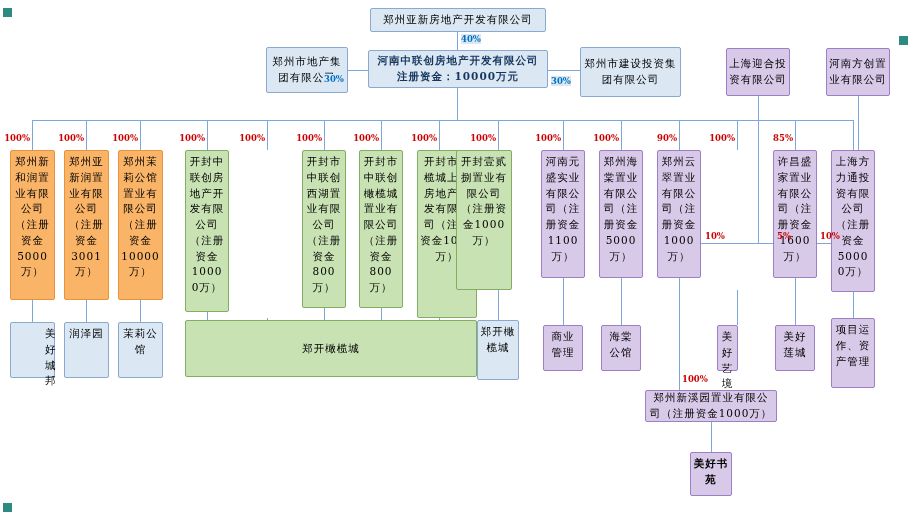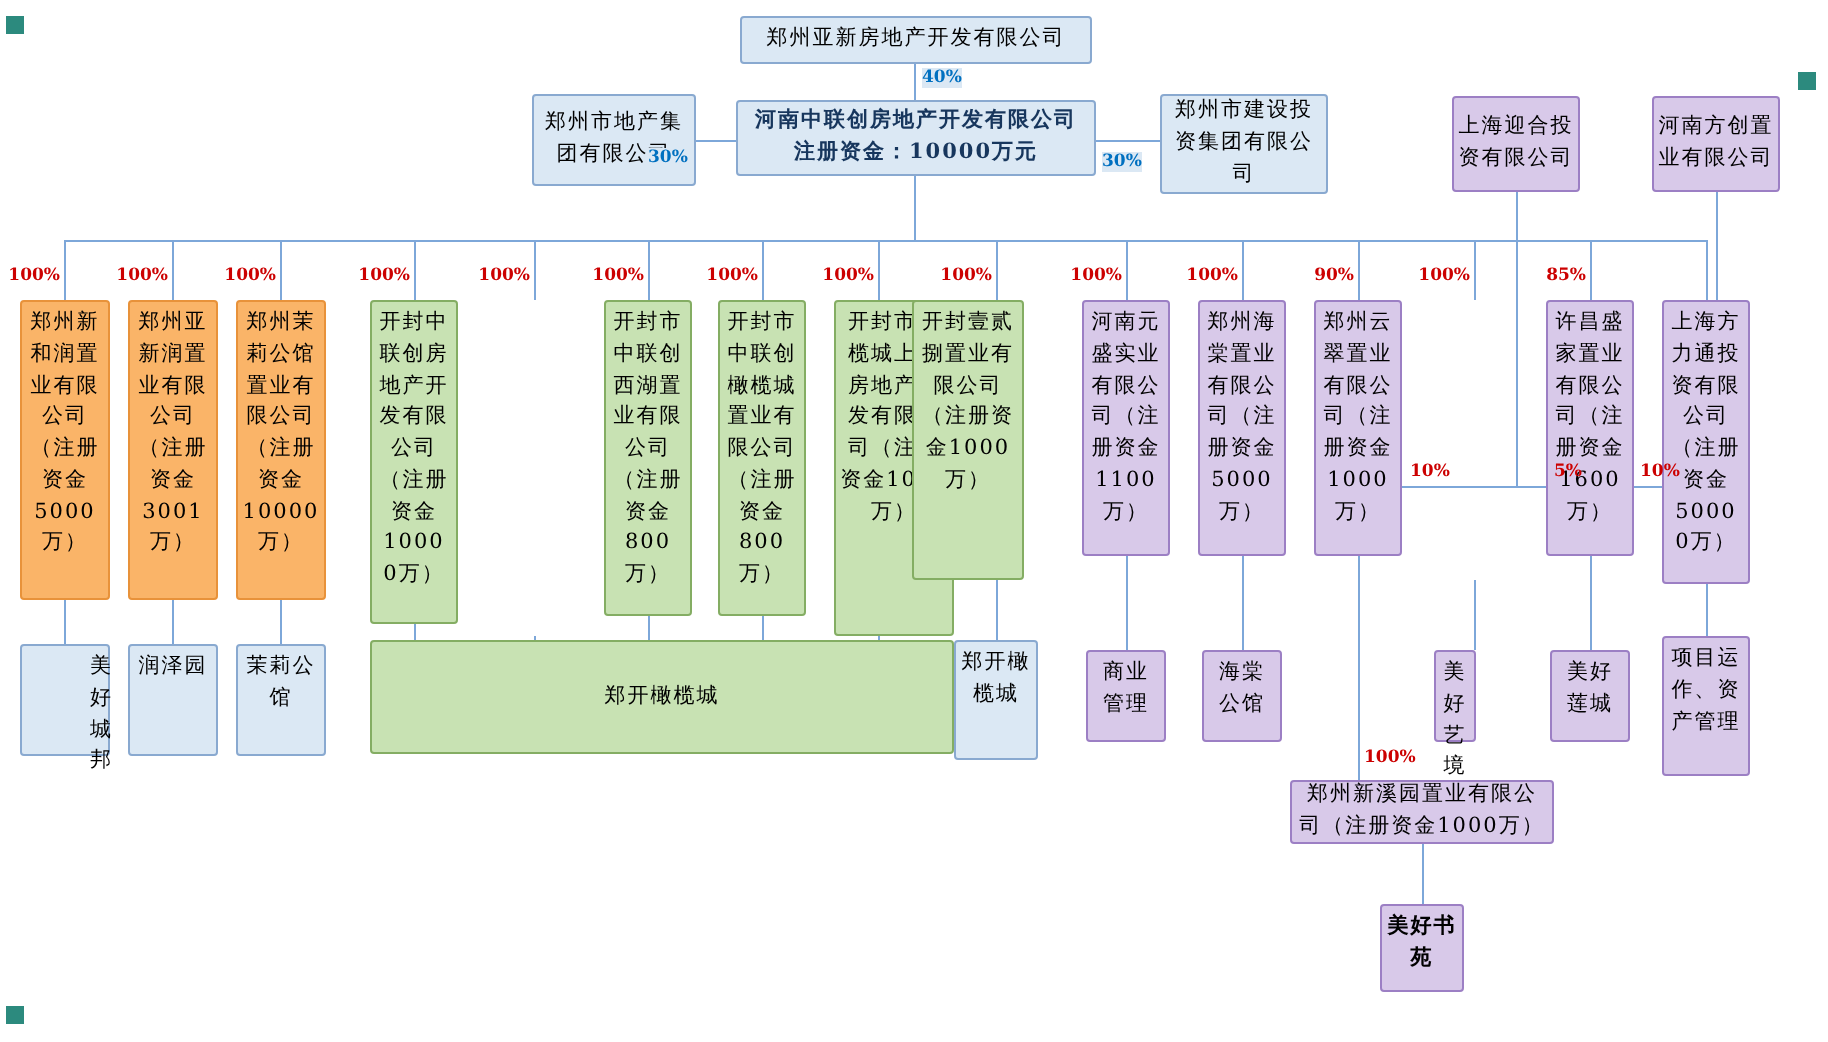--- a/index.html
+++ b/index.html
@@ -75,21 +75,21 @@
     <div class="edge" style="left: 498px; top: 290px; width: 1px; height: 30px;"></div>
     <div class="edge" style="left: 563px; top: 278px; width: 1px; height: 47px;"></div>
     <div class="edge" style="left: 621px; top: 278px; width: 1px; height: 47px;"></div>
     <div class="edge" style="left: 737px; top: 290px; width: 1px; height: 35px;"></div>
     <div class="edge" style="left: 795px; top: 278px; width: 1px; height: 47px;"></div>
     <div class="edge" style="left: 853px; top: 292px; width: 1px; height: 26px;"></div>
     <div class="node blue mid" style="left: 370px; top: 8px; width: 176px; height: 24px;">郑州亚新房地产开发有限公司</div>
     <div class="node root mid" style="left: 368px; top: 50px; width: 180px; height: 38px;">河南中联创房地产开发有限公司
 注册资金：10000万元</div>
     <div class="node blue mid" style="left: 266px; top: 47px; width: 82px; height: 46px;">郑州市地产集团有限公司</div>
-    <div class="node blue mid" style="left: 580px; top: 47px; width: 84px; height: 50px;">郑州市建设投资集团有限公司</div>
+    <div class="node blue mid" style="left: 580px; top: 47px; width: 101px; height: 50px;">郑州市建设投资集团有限公司</div>
     <div class="node purple mid" style="left: 726px; top: 48px; width: 64px; height: 48px;">上海迎合投资有限公司</div>
     <div class="node purple mid" style="left: 826px; top: 48px; width: 64px; height: 48px;">河南方创置业有限公司</div>
     <div class="node orange" style="left: 10px; top: 150px; width: 45px; height: 150px;">郑州新和润置业有限公司（注册资金5000万）</div>
     <div class="node orange" style="left: 64px; top: 150px; width: 45px; height: 150px;">郑州亚新润置业有限公司（注册资金3001万）</div>
     <div class="node orange" style="left: 118px; top: 150px; width: 45px; height: 150px;">郑州茉莉公馆置业有限公司（注册资金10000万）</div>
     <div class="node green" style="left: 185px; top: 150px; width: 44px; height: 162px;">开封中联创房地产开发有限公司（注册资金10000万）</div>
     <div class="node green" style="left: 302px; top: 150px; width: 44px; height: 158px;">开封市中联创西湖置业有限公司（注册资金800万）</div>
     <div class="node green" style="left: 359px; top: 150px; width: 44px; height: 158px;">开封市中联创橄榄城置业有限公司（注册资金800万）</div>
     <div class="node green" style="left: 417px; top: 150px; width: 60px; height: 168px;">开封市橄榄城上堤房地产开发有限公司（注册资金1000万）</div>
     <div class="node green" style="left: 456px; top: 150px; width: 56px; height: 140px;">开封壹贰捌置业有限公司（注册资金1000万）</div>

